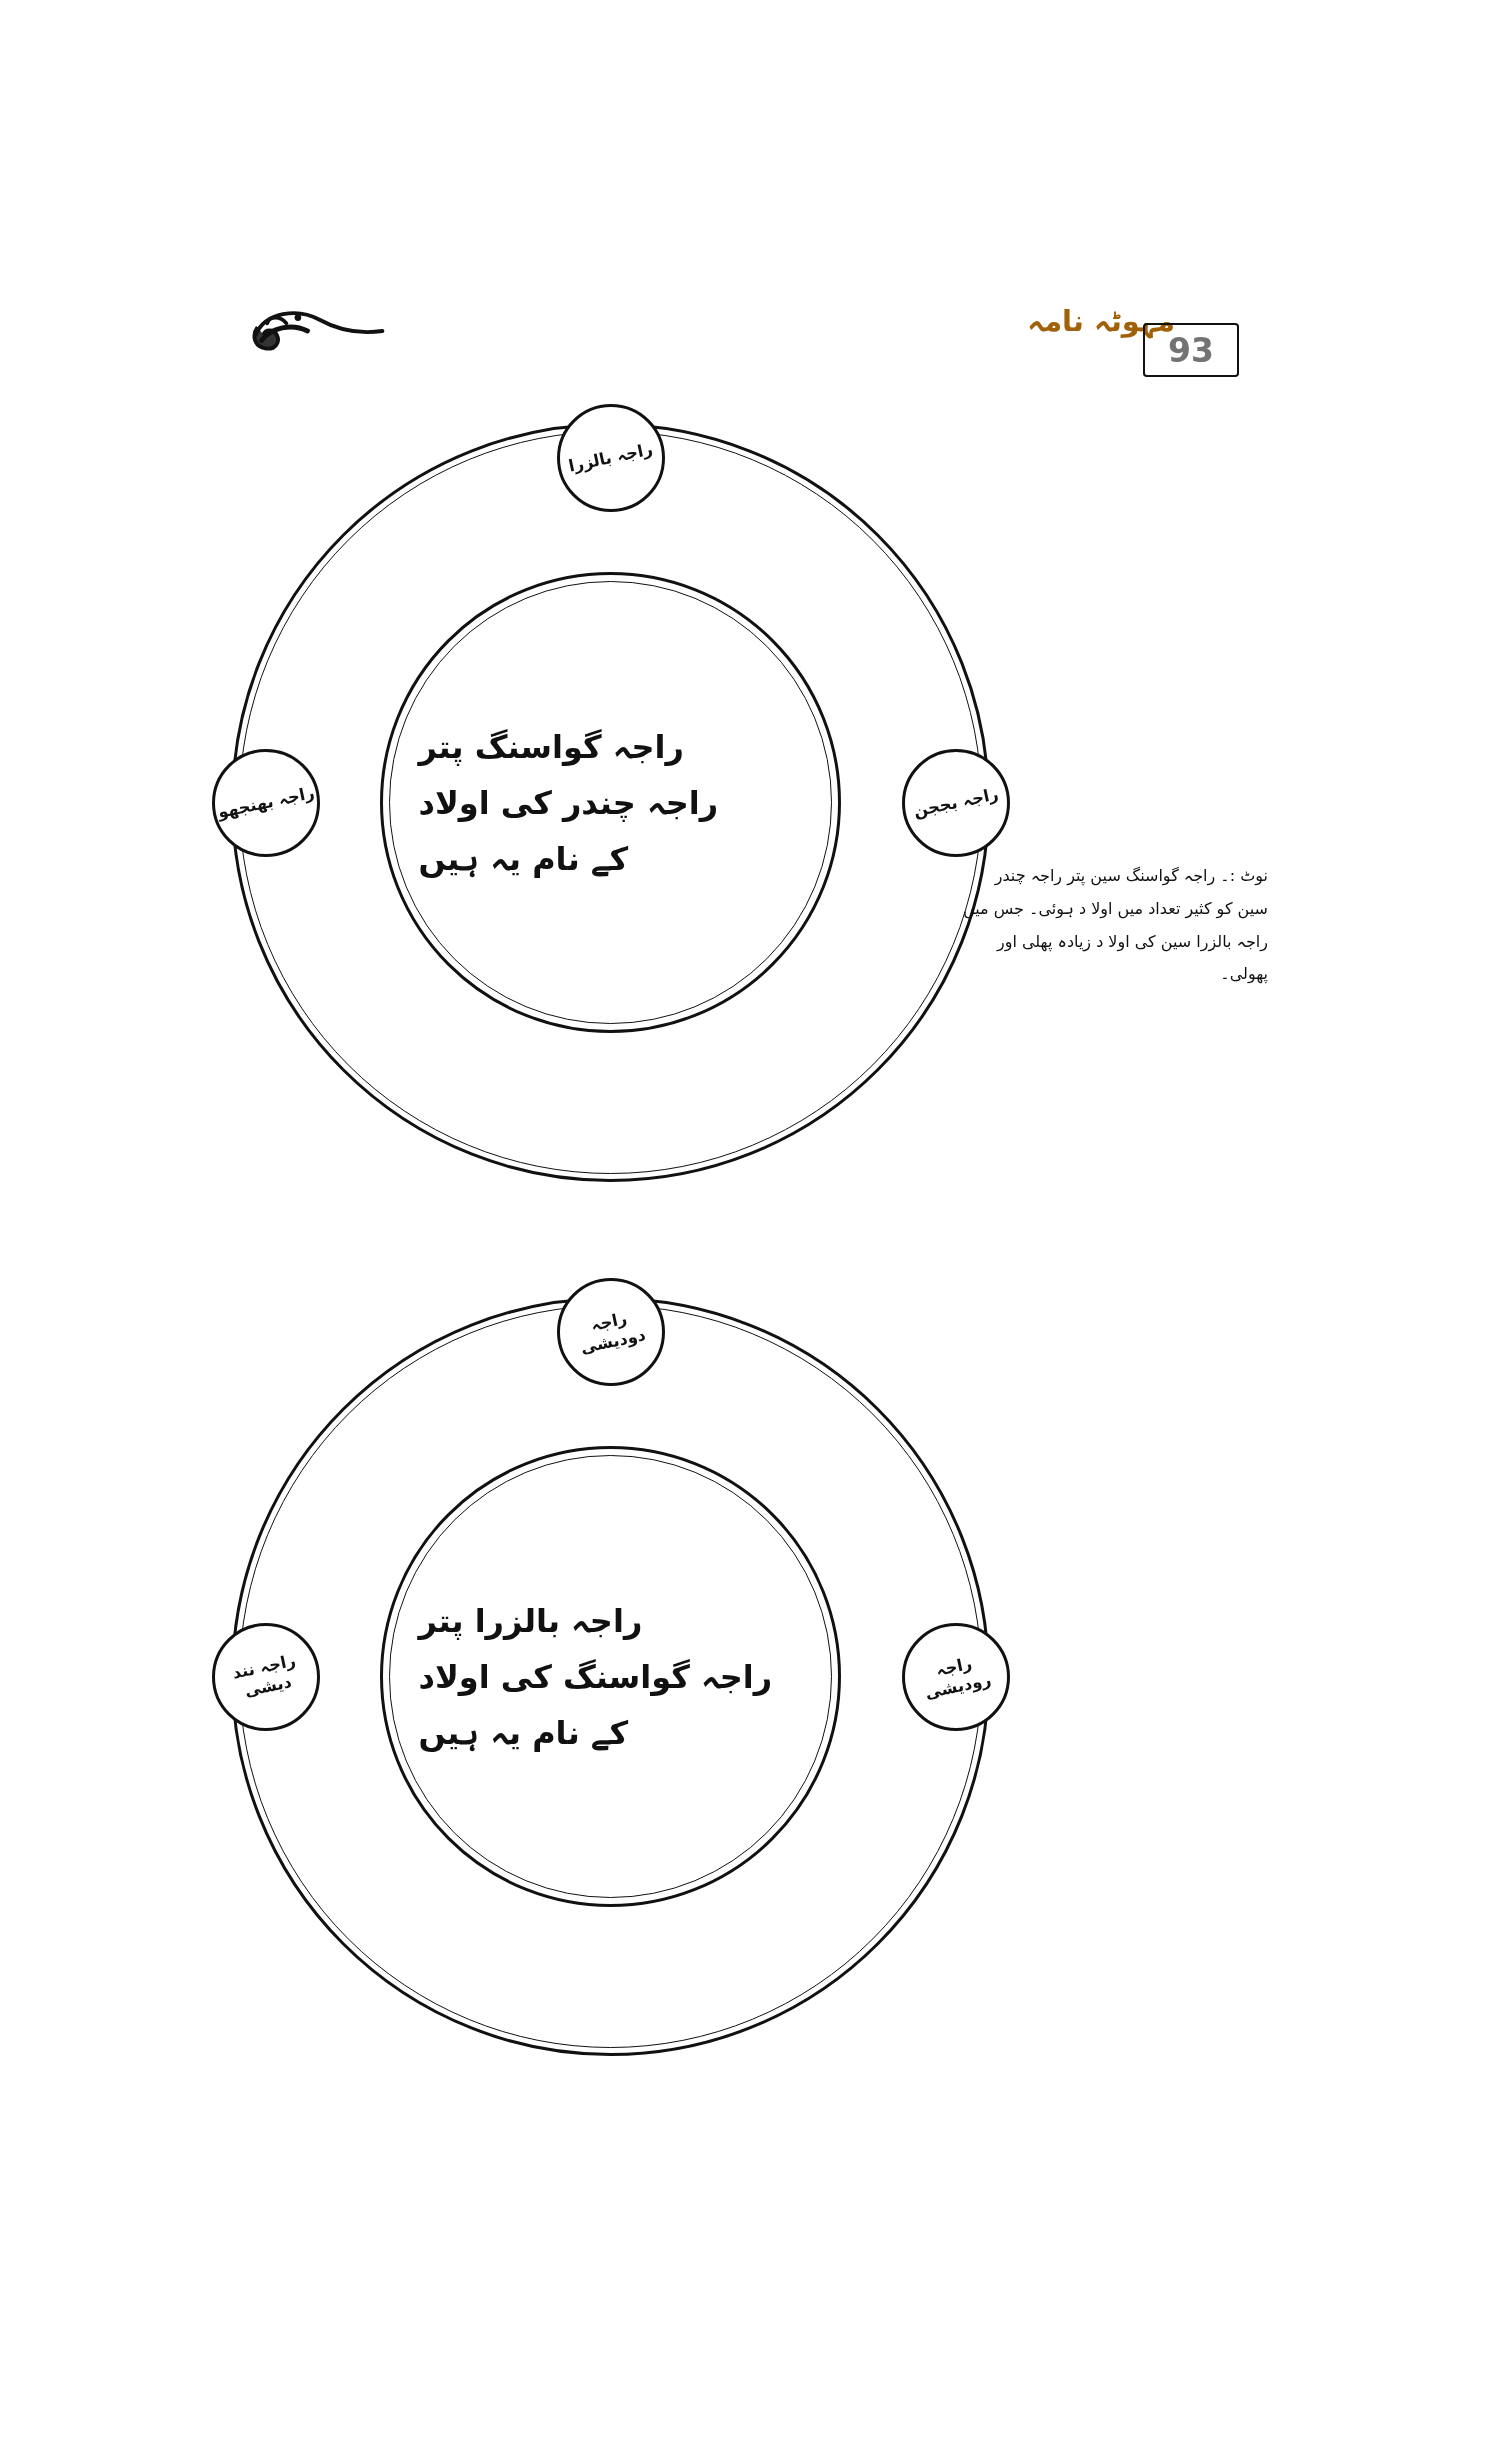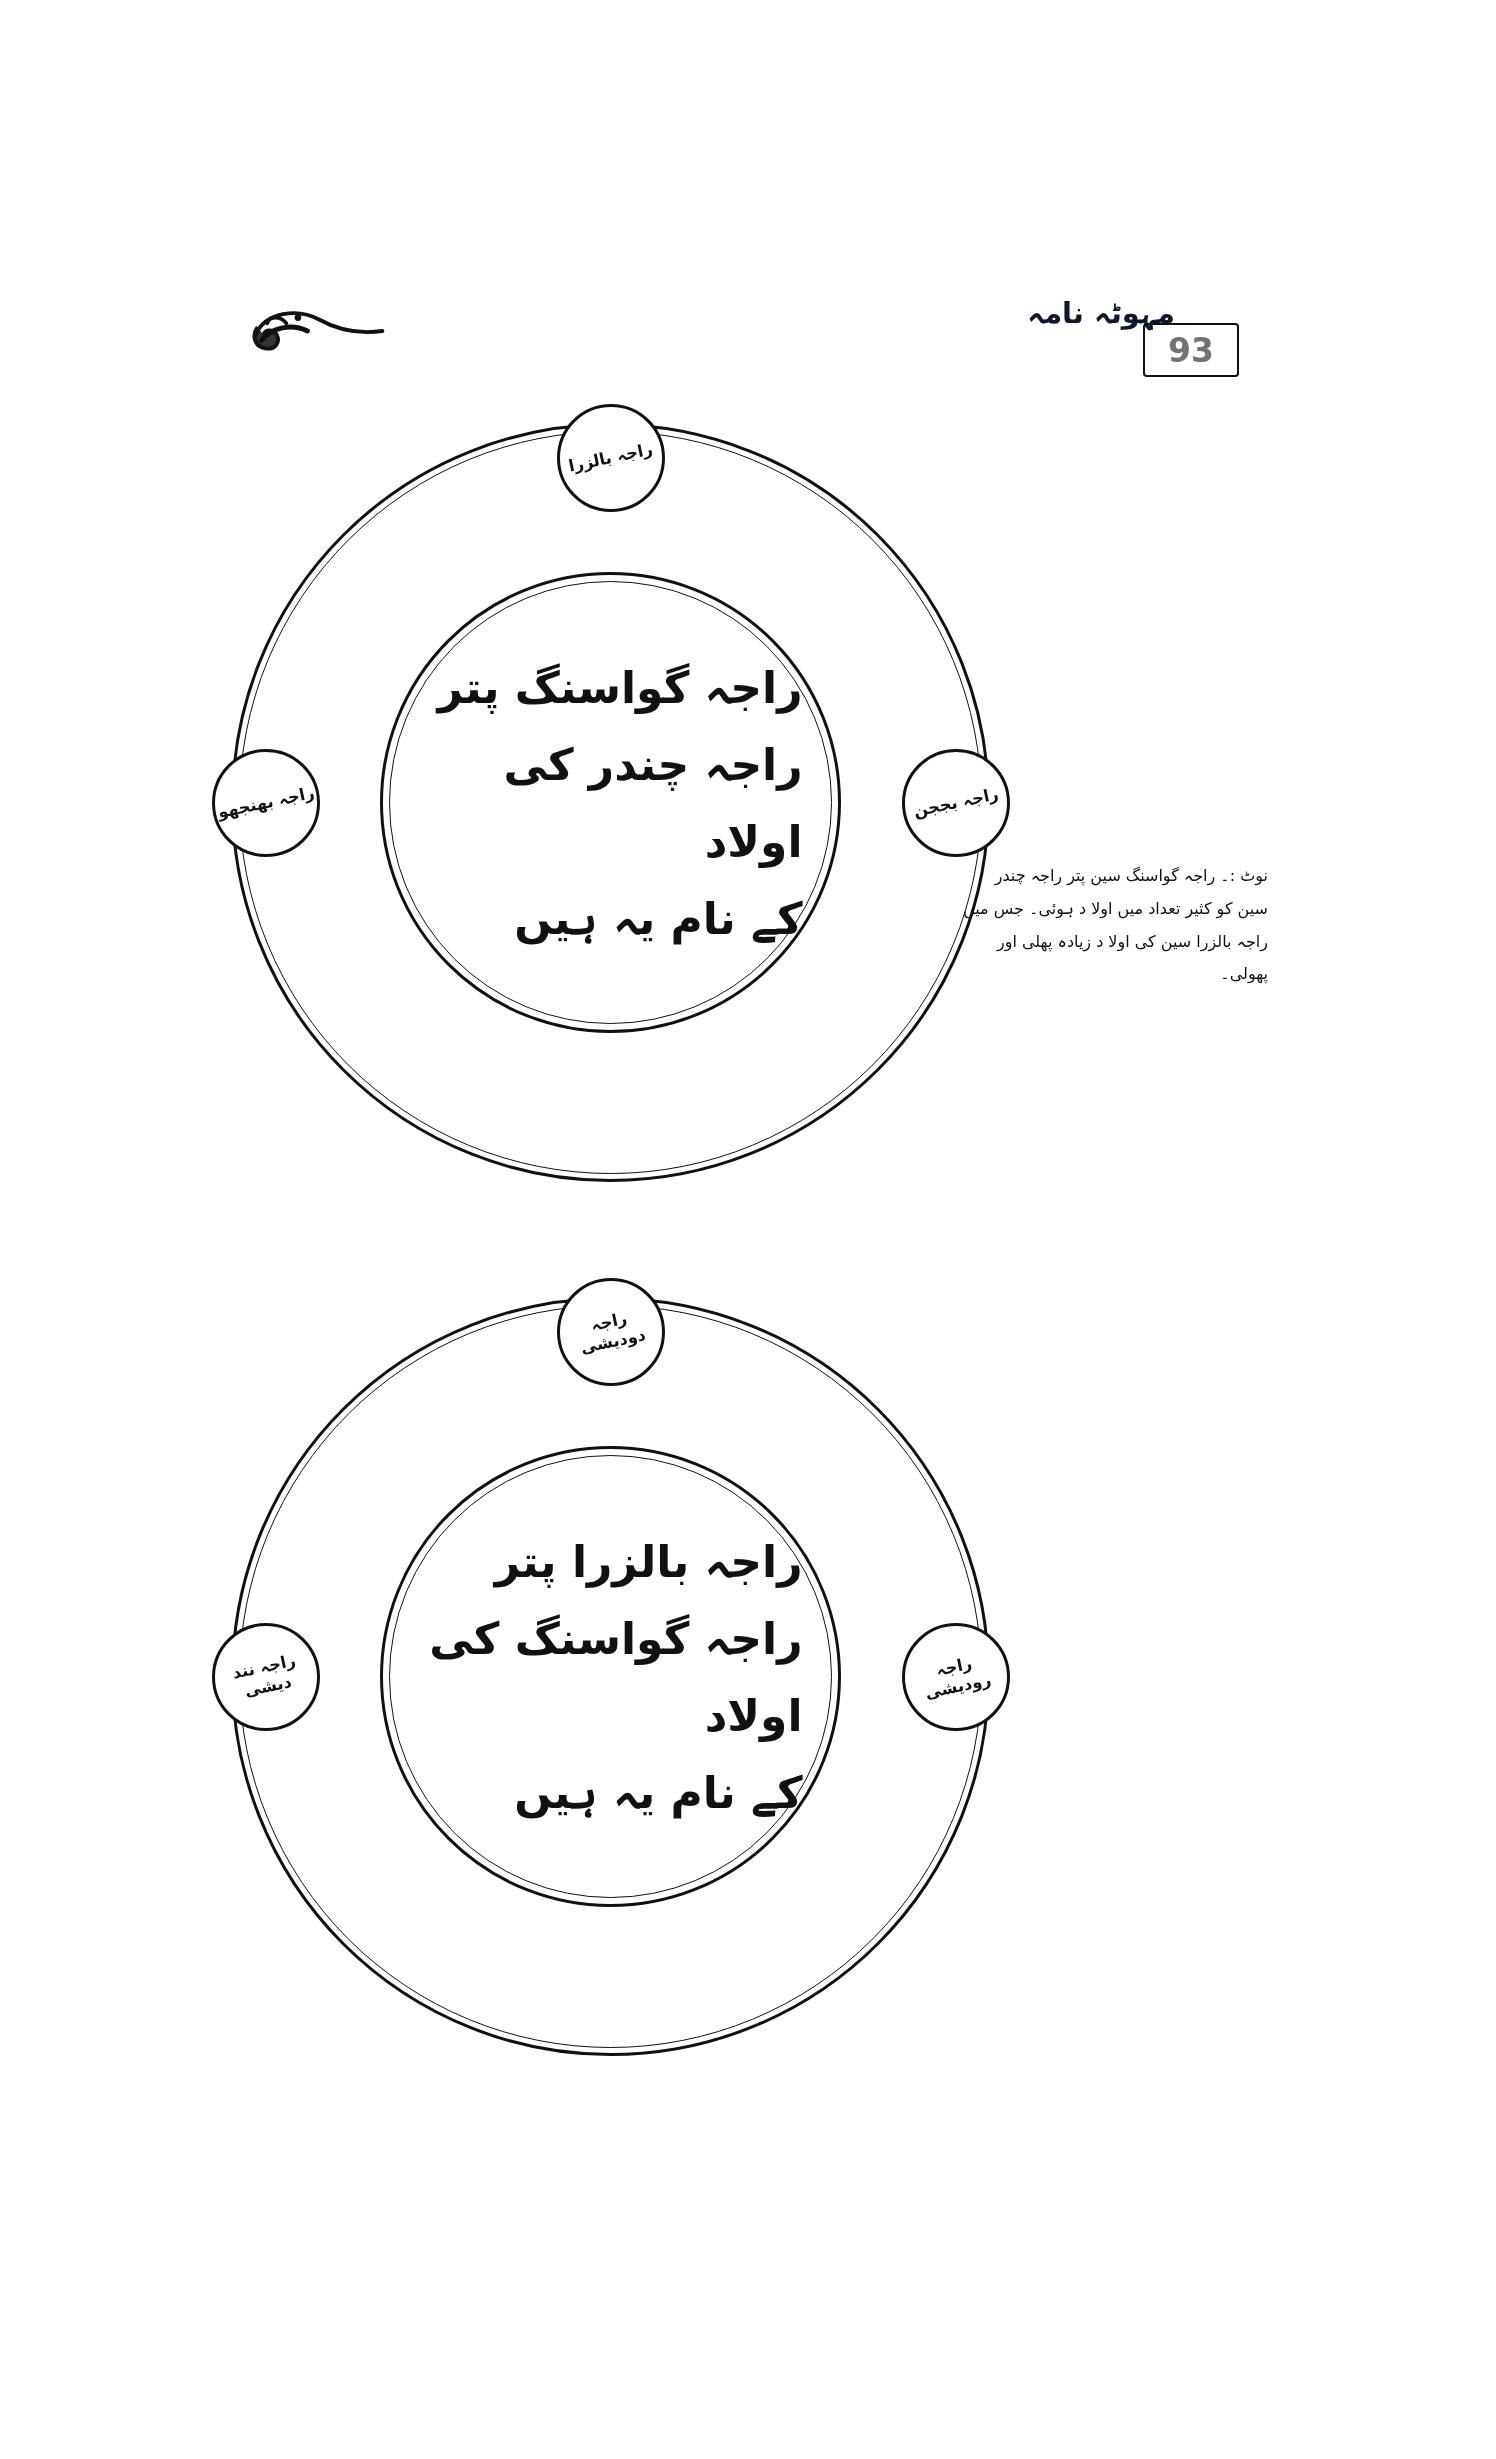--- a/index.html
+++ b/index.html
@@ -31,26 +31,26 @@
   }
   .header-rule {
     position: absolute;
     top: 58px;
     left: 216px;
     width: 1071px;
     height: 0px;
   }
   .book-title {
     position: absolute;
-    top: 296px;
+    top: 304px;
     right: 322px;
     font-family: "DejaVu Sans", sans-serif;
     font-size: 29px;
     font-weight: 600;
-    color: #0f172a;
+    color: #a16207;
     direction: rtl;
     white-space: nowrap;
     letter-spacing: 1px;
     margin-left: 35px;
   }
   .ornament {
     position: absolute;
     top: 306px;
     right: 1105px;
     width: 144px;
@@ -131,24 +131,24 @@
     right: 5.8px;
     bottom: 5.8px;
     border: 1.9px solid #111;
     border-radius: 50%;
   }
 
   .center-text {
     position: relative;
     z-index: 2;
     width: 384px;
-    text-align: right;
-    direction: rtl;
-    font-family: "DejaVu Sans", sans-serif;
-    font-size: 44px;
+    text-align: left;
+    direction: rtl;
+    font-family: "DejaVu Sans", sans-serif;
+    font-size: 32px;
     font-weight: 700;
     line-height: 1.75;
     color: #111;
     white-space: pre-line;
   }
 
   
   .node {
     position: absolute;
     width: 108px;

